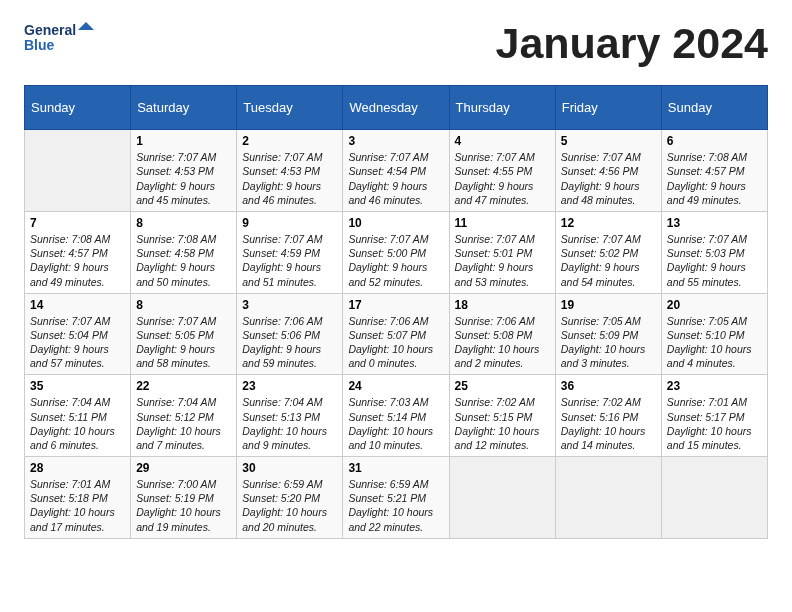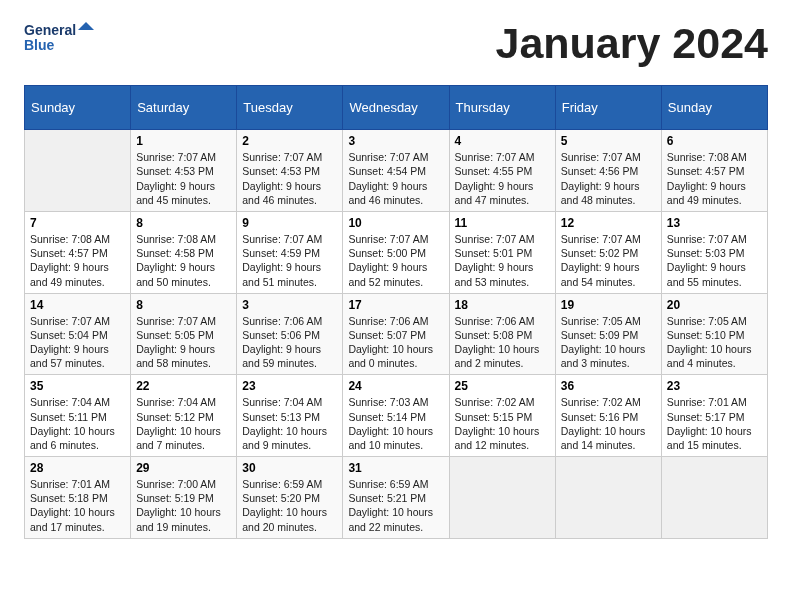--- a/index.html
+++ b/index.html
@@ -67,20 +67,21 @@
     .day-num {
       font-weight: bold;
       font-size: 12px;
       display: block;
       margin-bottom: 2px;
     }
     .day-info {
       font-size: 10.5px;
       color: #222;
       line-height: 1.35;
+      font-style: italic;
     }
     .empty-cell {
       background: #f0f0f0 !important;
     }
   </style>
 </head>
 <body>
 
 <div class="header-area">
   <div class="logo">

